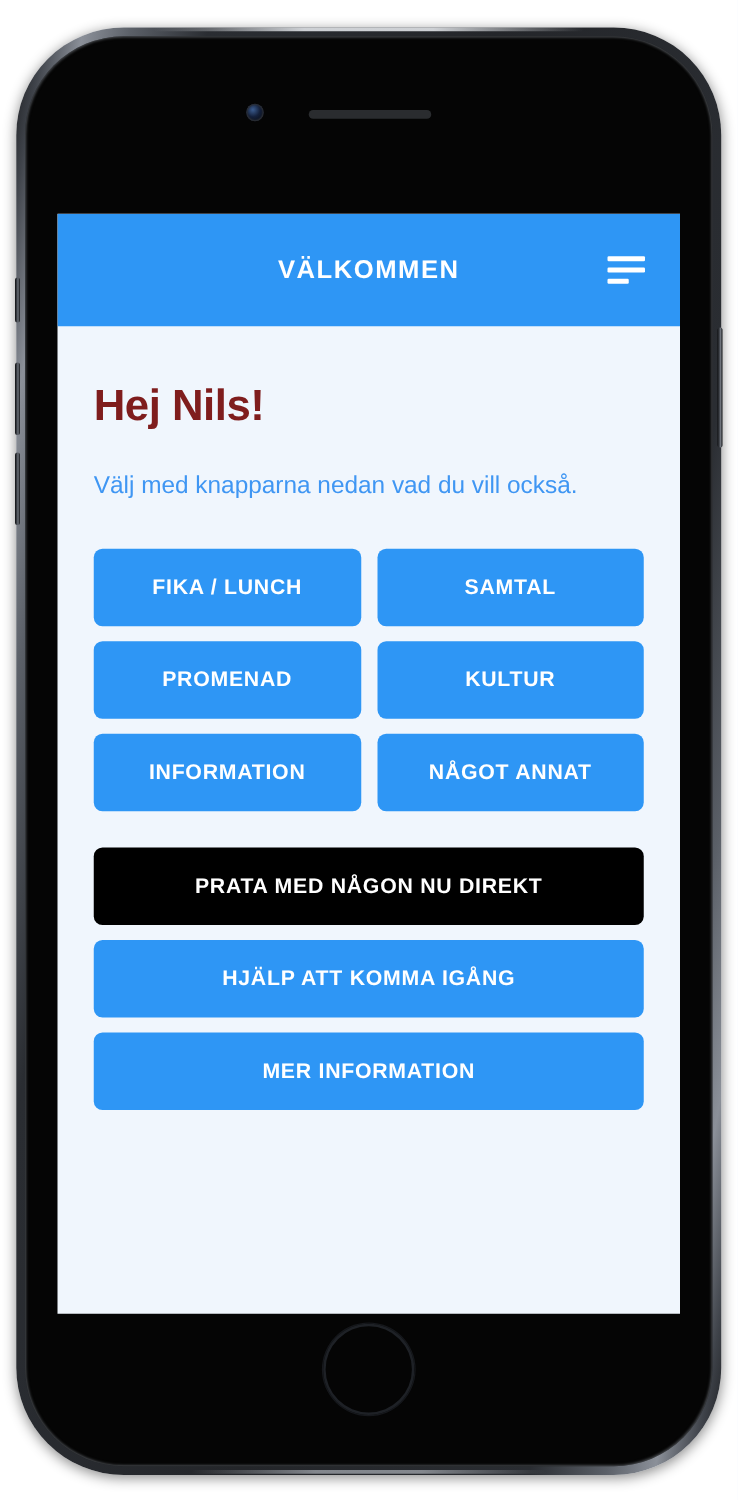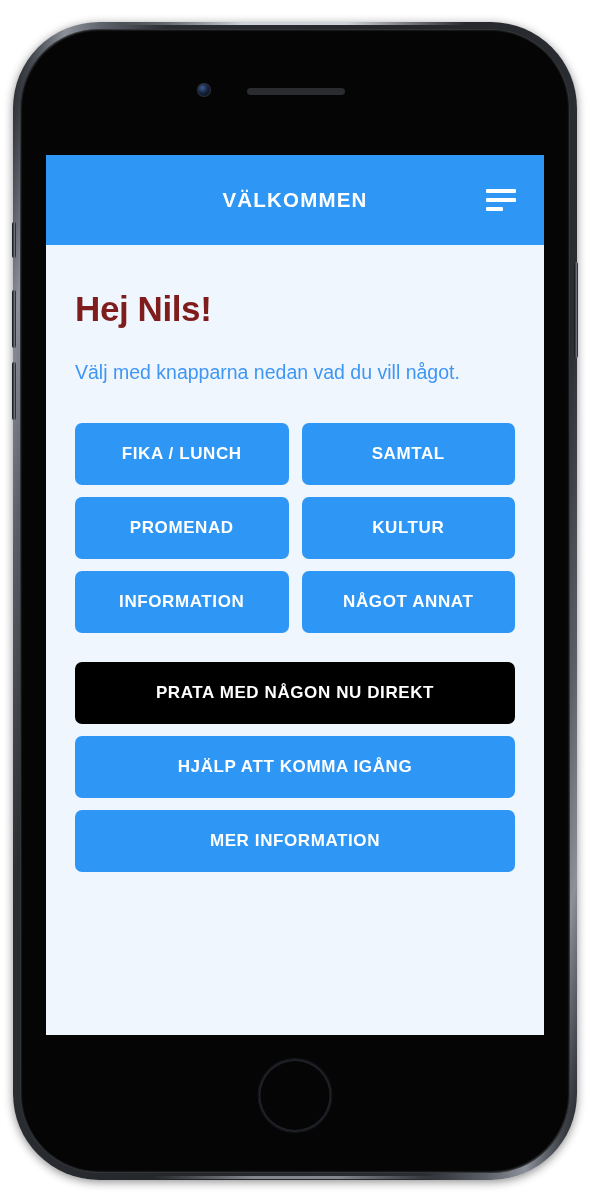--- a/index.html
+++ b/index.html
@@ -123,21 +123,21 @@
     border-radius: 50%;
     background: #050505;
     box-shadow: inset 0 0 0 2px #1e2126,
                 0 0 0 1px #16181c;
   }
 
   
   #screen {
     position: absolute;
     left: 33px;
-    top: 133px;
+    top: 149px;
     width: 498px;
     height: 880px;
     overflow: hidden;
     background: #f0f6fd;
     display: flex;
     flex-direction: column;
   }
 
   
   #app-header {
@@ -272,21 +272,21 @@
         <span class="bar"></span>
       </button>
     </div>
 
     <div id="app-content">
 
       <h1 id="greeting-heading">Hej Nils!</h1>
 
 
 
-      <p class="intro-paragraph">Välj med knapparna nedan vad du vill något.</p>
+      <p class="intro-paragraph">Välj med knapparna nedan vad du vill också.</p>
 
       <div id="category-grid">
         <button class="app-btn category primary">FIKA / LUNCH</button>
         <button class="app-btn category primary">SAMTAL</button>
         <button class="app-btn category primary">PROMENAD</button>
         <button class="app-btn category primary">KULTUR</button>
         <button class="app-btn category primary">INFORMATION</button>
         <button class="app-btn category primary">NÅGOT ANNAT</button>
       </div>
 

